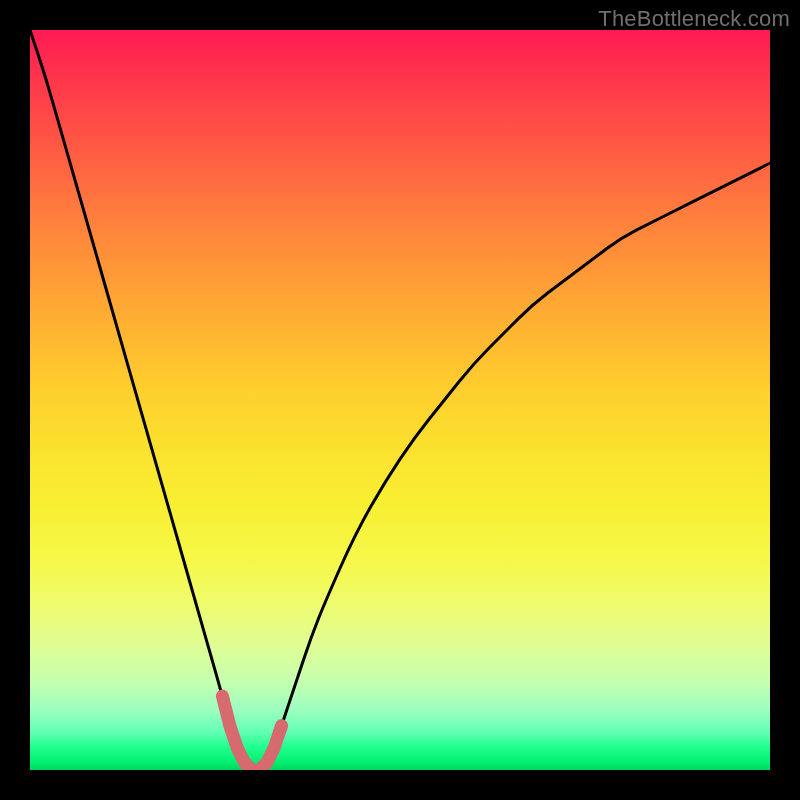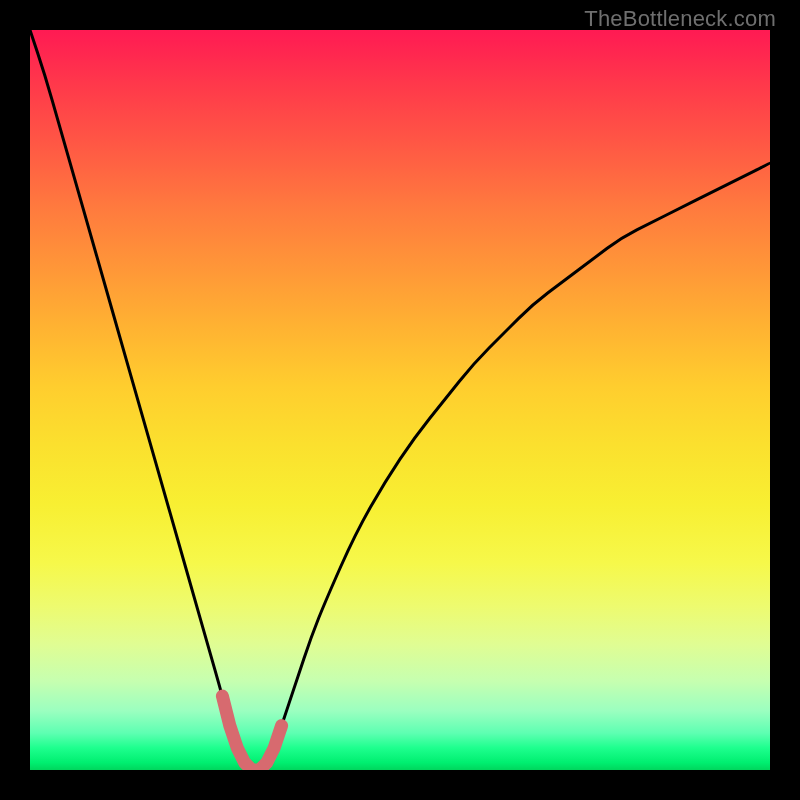--- a/index.html
+++ b/index.html
@@ -42,21 +42,21 @@
       #9bffc0 92%,
       #5effb2 95%,
       #1eff8e 97%,
       #00ef70 99%,
       #00d65d 100%
     );
   }
   .watermark {
     position: absolute;
     top: 6px;
-    right: 24px;
+    right: 10px;
     color: #6f6f6f;
     font-size: 22px;
     letter-spacing: 0.2px;
   }
   svg {
     position: absolute;
     top: 30px;
     left: 30px;
   }
 </style>

